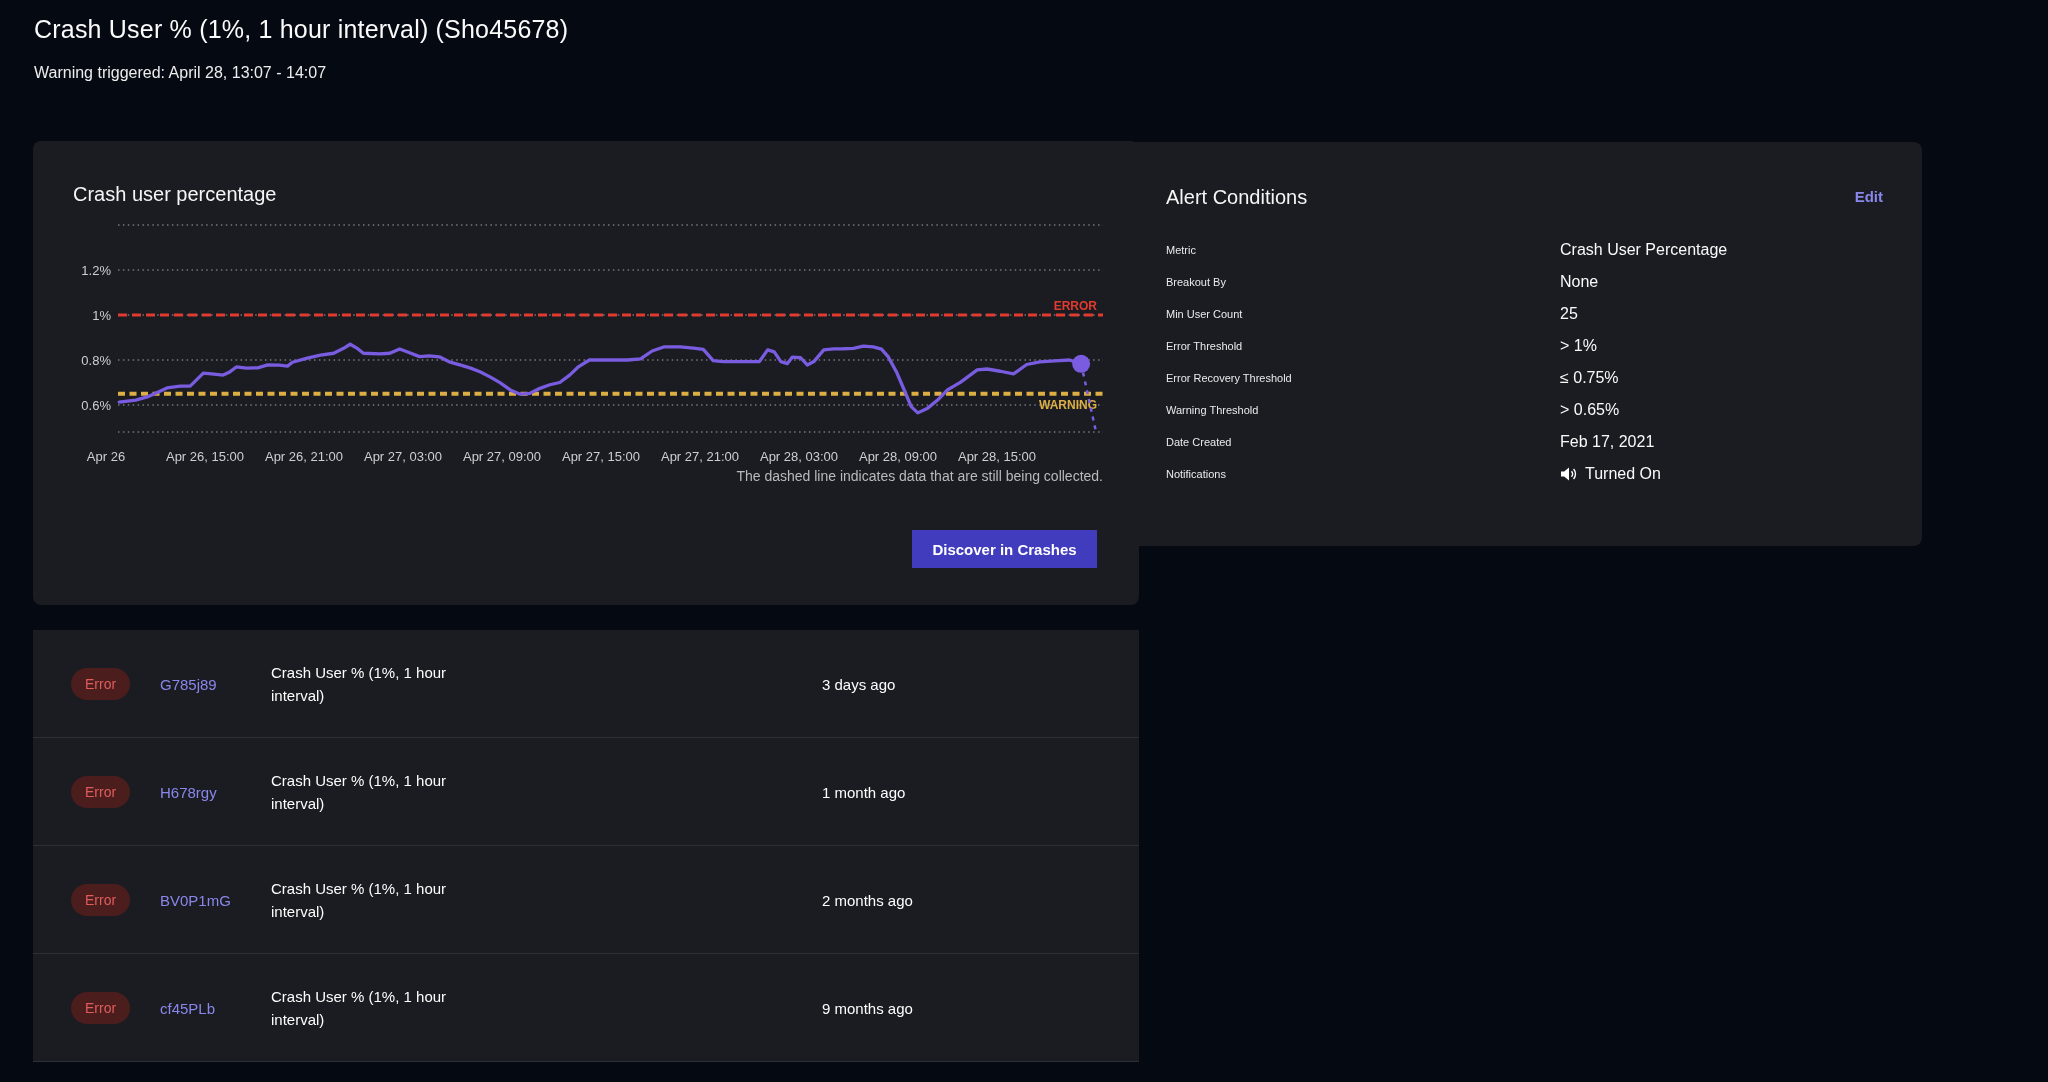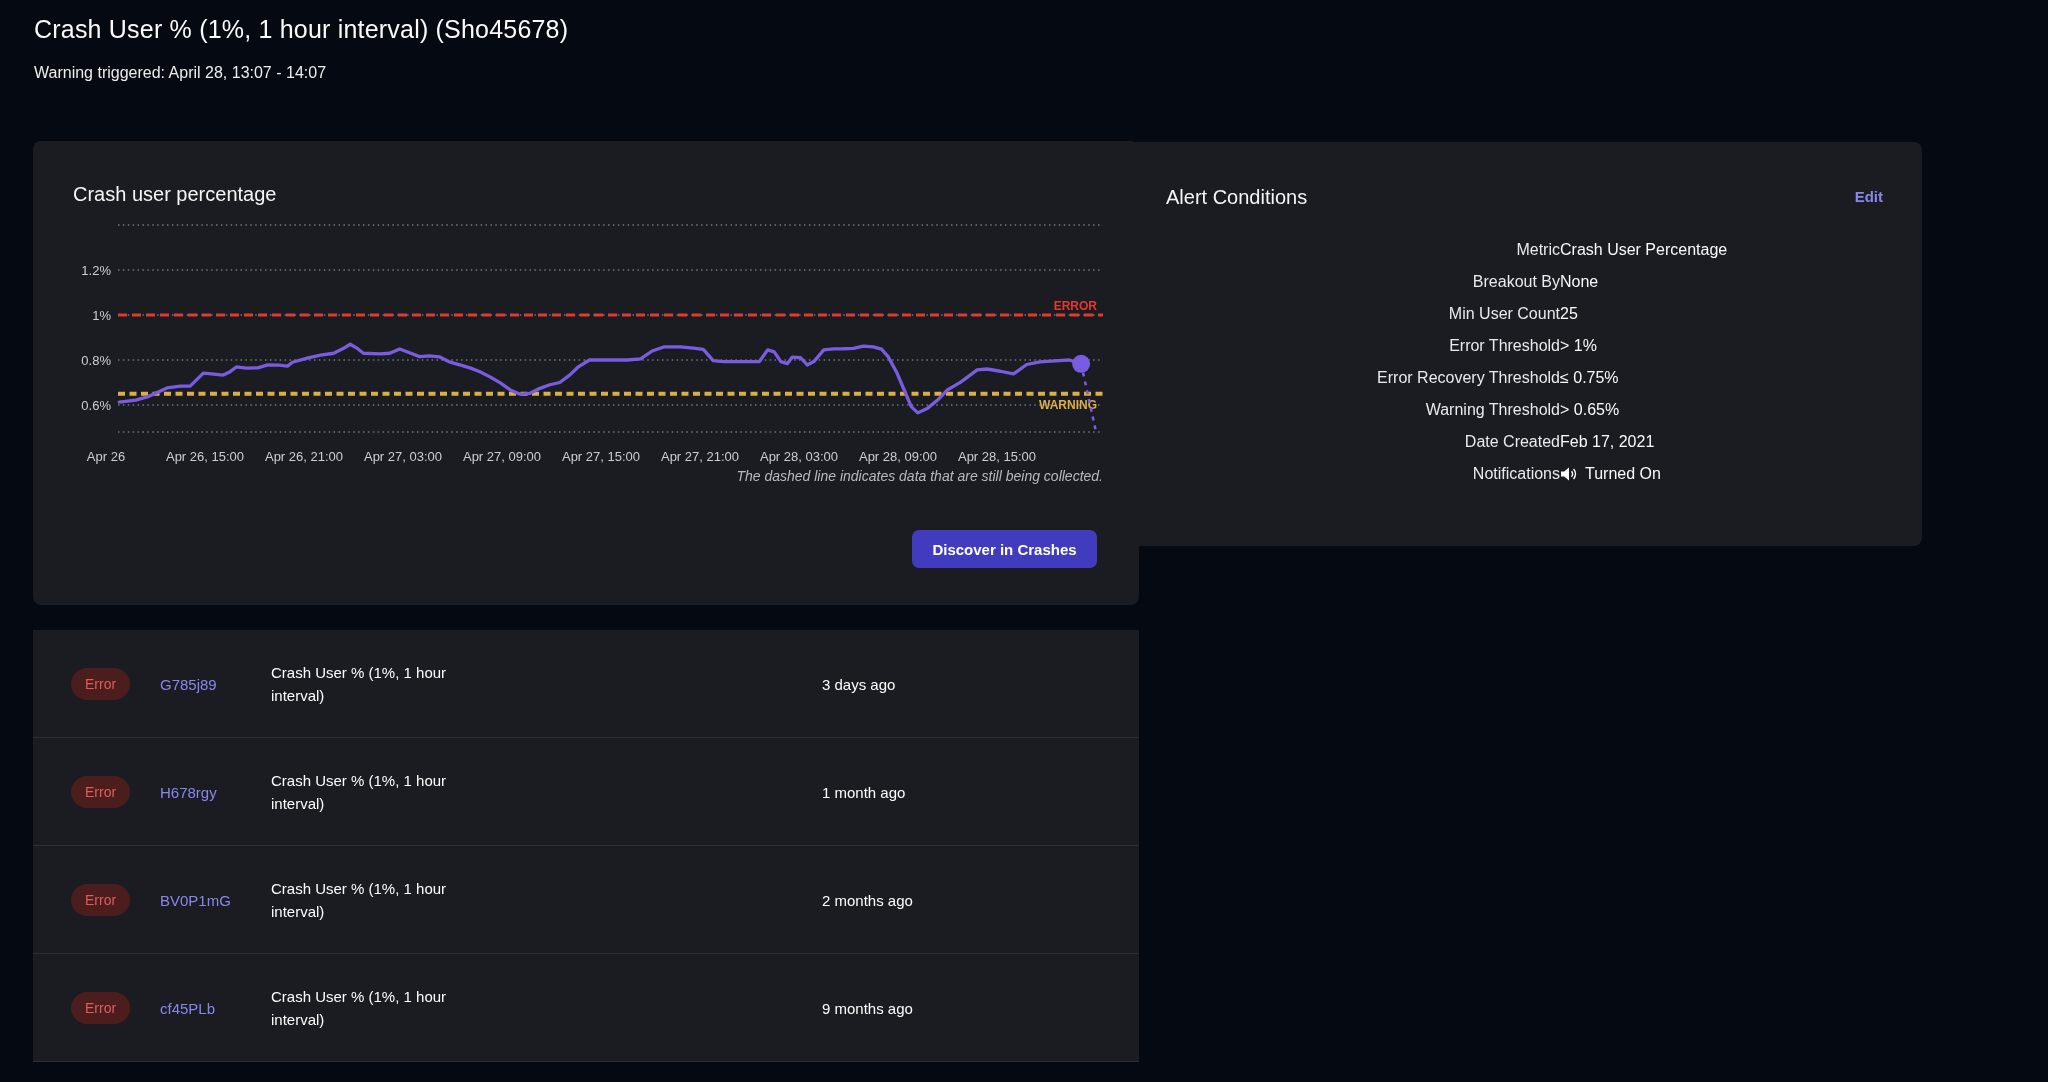--- a/index.html
+++ b/index.html
@@ -4,30 +4,30 @@
 <style>
   * { margin:0; padding:0; box-sizing:border-box; }
   html,body { width:2048px; height:1082px; background:#050911; overflow:hidden;
     font-family:"Liberation Sans",sans-serif; color:#f2f2f2; }
   .page-title { position:absolute; left:34px; top:15px; font-size:25px; font-weight:500; letter-spacing:.2px; color:#fbfbfb; }
   .subtitle { position:absolute; left:34px; top:64px; font-size:16px; color:#ededed; }
   .panel { position:absolute; background:#1a1c22; border-radius:8px; }
   #chart-panel { left:33px; top:141px; width:1106px; height:464px; }
   .chart-title { position:absolute; left:40px; top:42px; font-size:20px; color:#f5f5f5; }
   #chart-svg { position:absolute; left:0; top:0; }
-  .chart-note { position:absolute; right:36px; top:327px; font-style:italic; font-size:14px; color:#b9babc; }
+  .chart-note { position:absolute; right:36px; top:327px; font-size:14px; color:#b9babc; }
   .discover-btn { position:absolute; left:879px; top:389px; width:185px; height:38px;
-    background:#413cbd; color:#fff; border:none; border-radius:7px; font-size:15px; font-weight:bold;
+    background:#413cbd; color:#fff; border:none; border-radius:0; font-size:15px; font-weight:bold;
     font-family:"Liberation Sans",sans-serif; cursor:pointer; }
   #cond-panel { left:1128px; top:142px; width:794px; height:404px; }
   .cond-title { position:absolute; left:38px; top:44px; font-size:20px; color:#f5f5f5; }
   .edit-link { position:absolute; right:39px; top:46px; font-size:15px; font-weight:bold; color:#8a86ec; cursor:pointer;padding-left:32px; }
   .cond-rows { position:absolute; left:38px; top:92px; right:38px; }
   .cond-row { display:flex; height:32px; align-items:center; }
-  .cond-label { width:394px; font-size:16px; color:#e9eaec;text-align:right; }
+  .cond-label { width:394px; font-size:11px; color:#e9eaec; }
   .cond-value { font-size:16px; color:#fafafa; display:flex; align-items:center; }
   .speaker-icon { margin-right:7px; display:none; }
   .cond-row.has-icon .speaker-icon { display:inline-block; }
   #alerts-table { position:absolute; left:33px; top:630px; width:1106px; }
   .thead { position:relative; height:45px; background:#27292e; border-radius:2px 2px 0 0; }
   .th { position:absolute; top:0; line-height:45px; font-size:16px; color:#d6d7d9; }
   .trow { position:relative; height:108px; background:#1a1c22; border-bottom:1px solid #2d2f34; }
   .cell { position:absolute; top:50%; transform:translateY(-50%); font-size:15px; }
   .badge { left:38px; background:#4c1d1d; color:#df5c5c; font-size:14px; padding:8px 14px; border-radius:17px; }
   .alert-id { left:127px; color:#8a87ea; cursor:pointer; }

